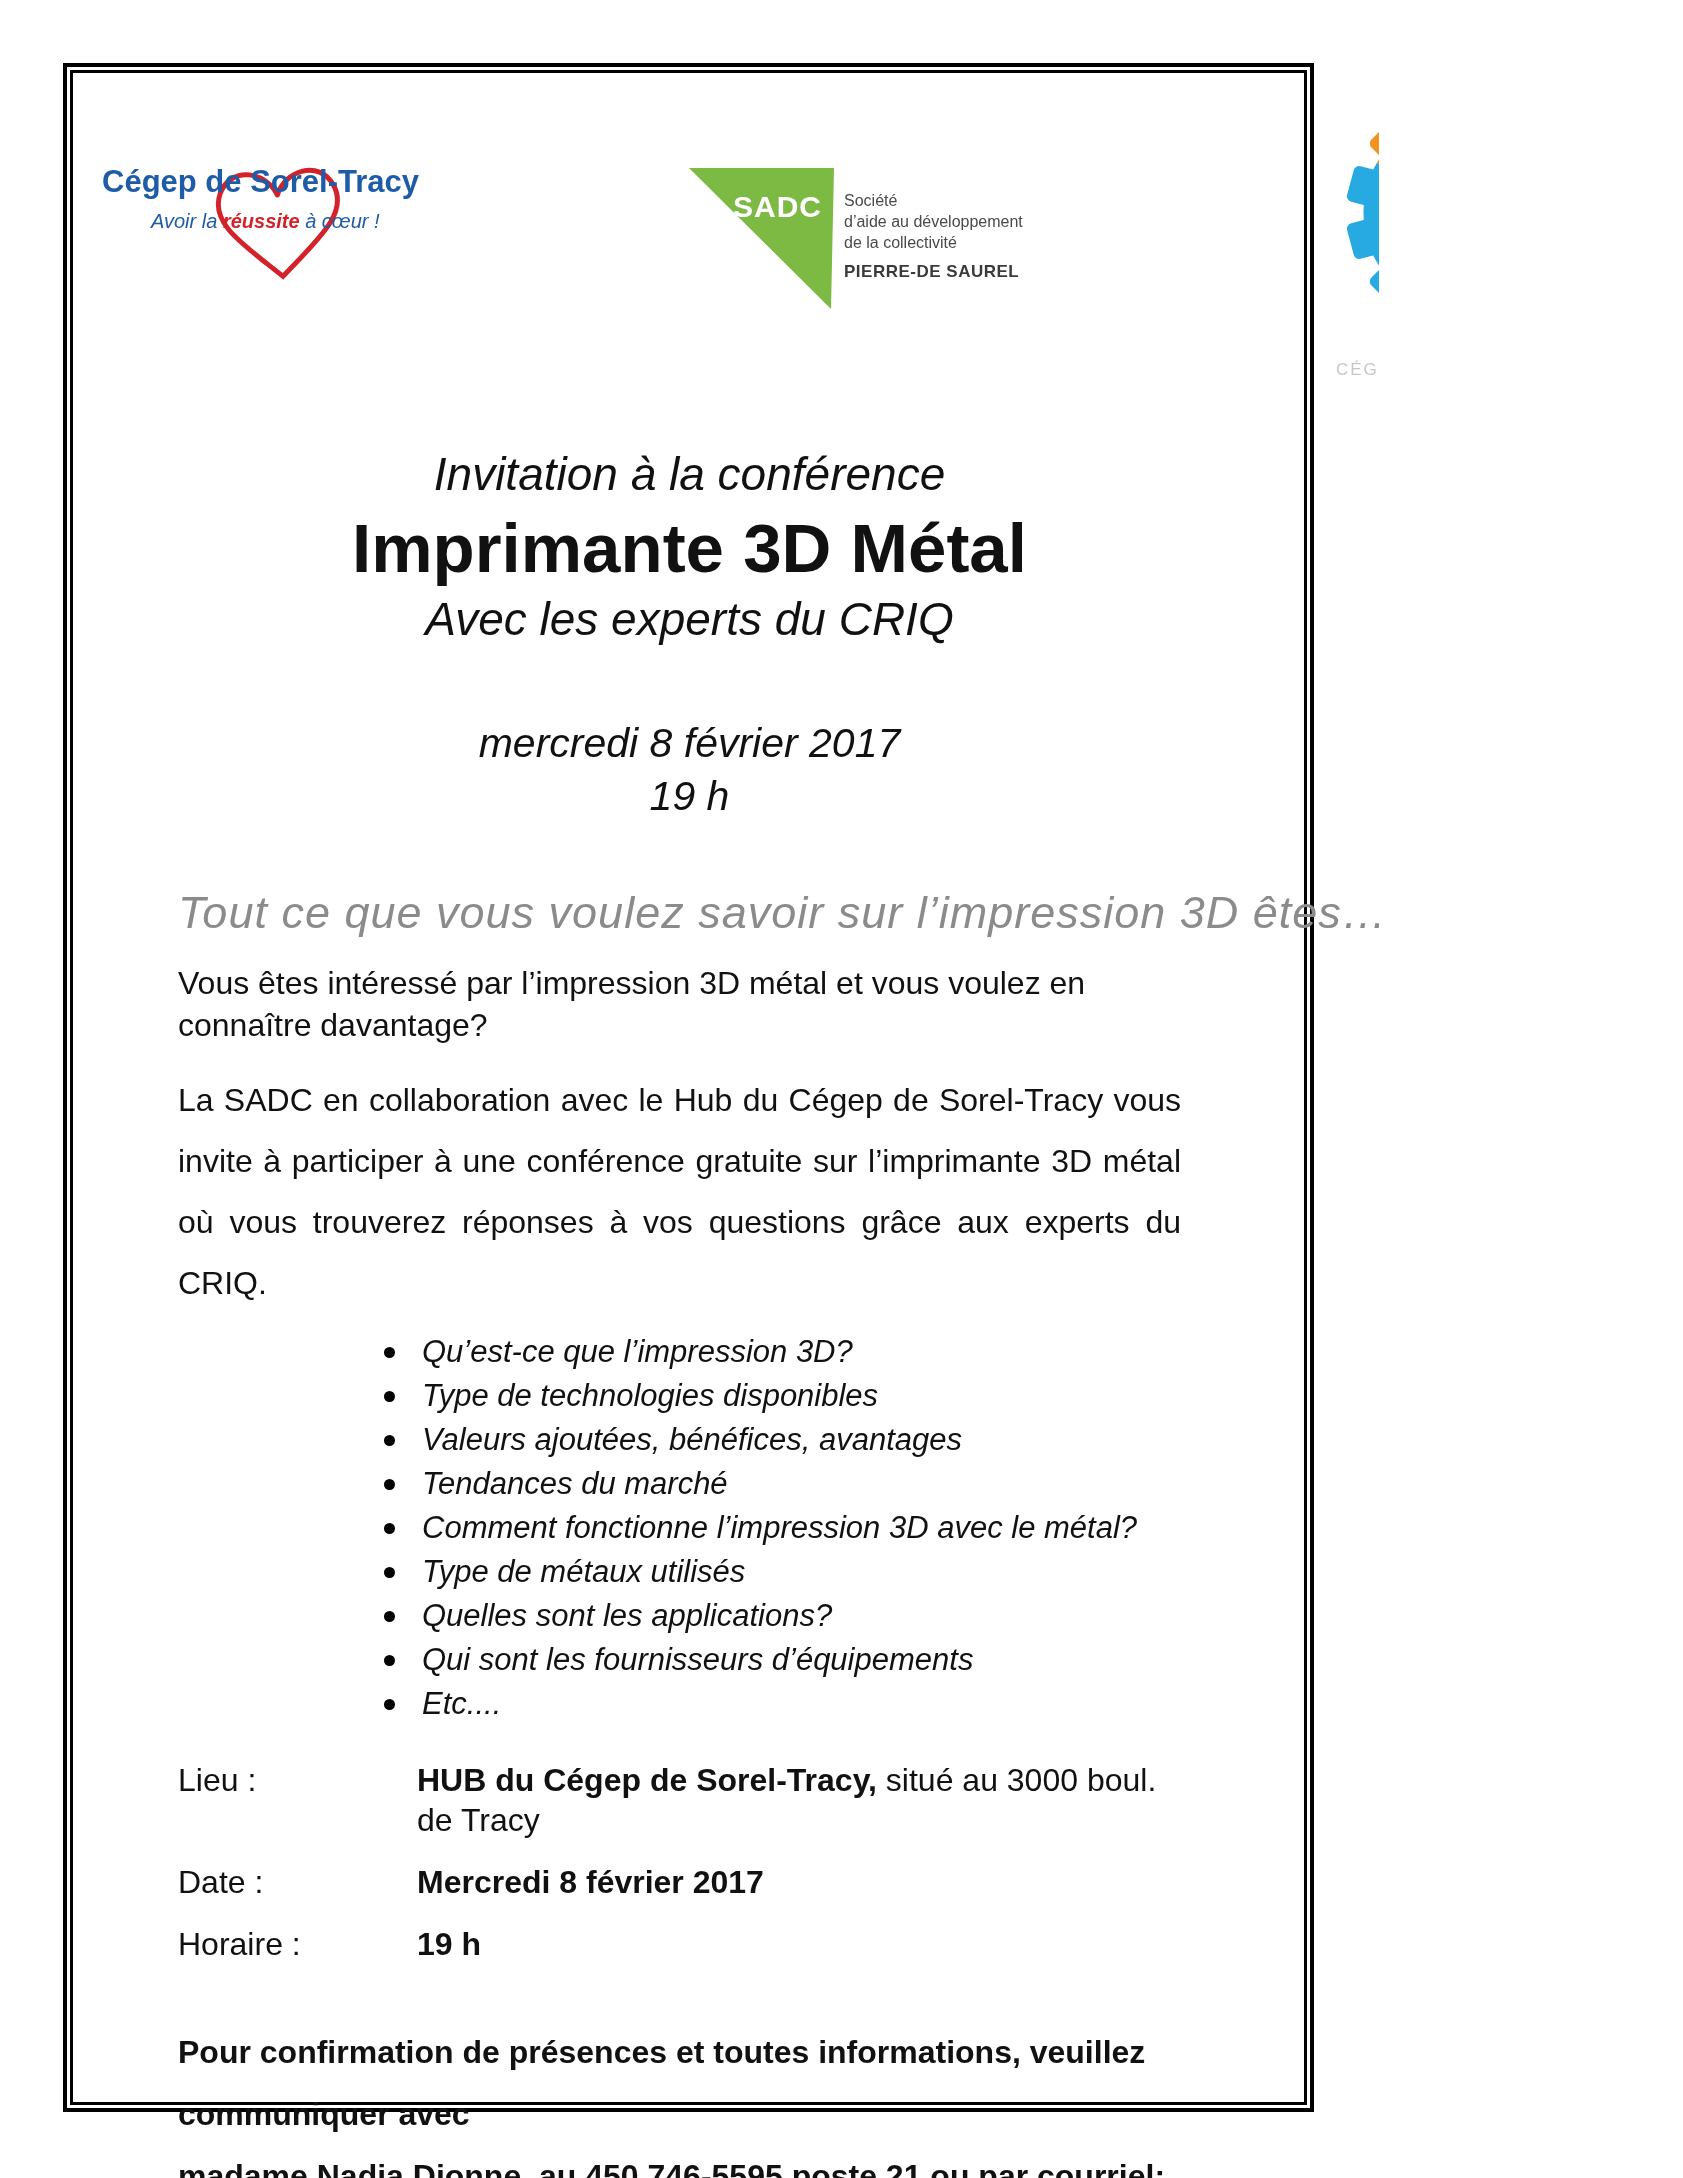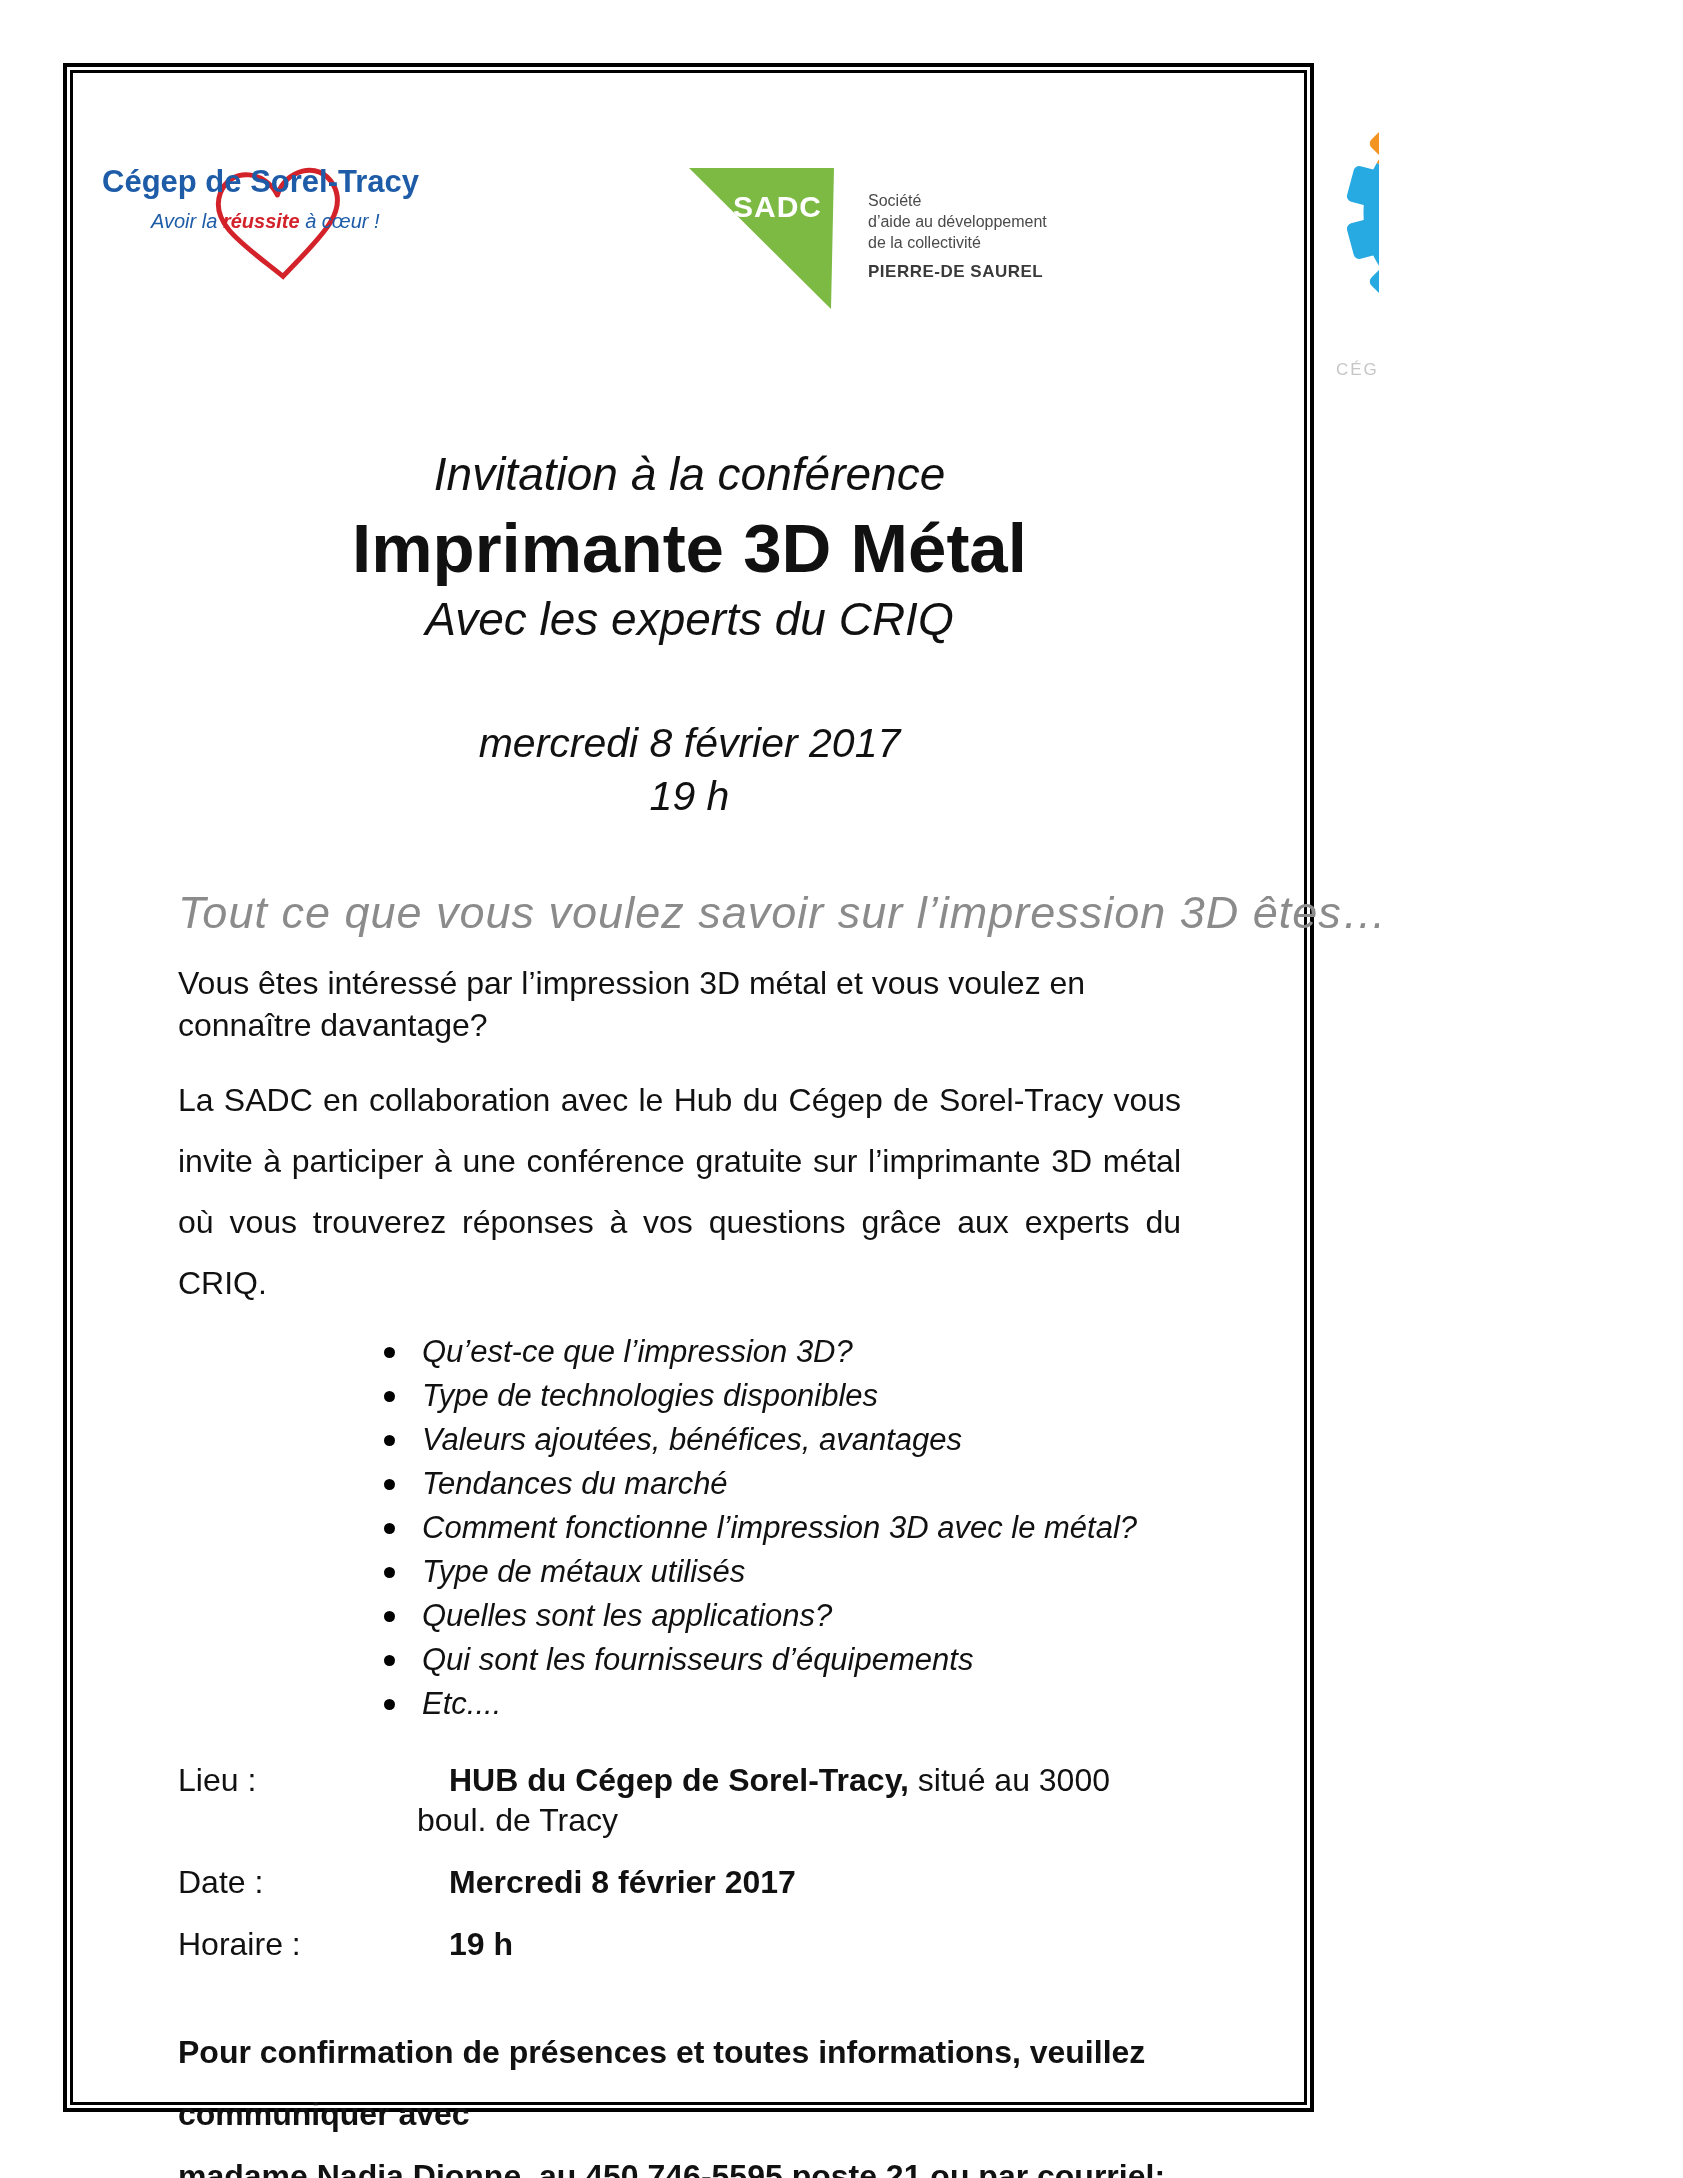--- a/index.html
+++ b/index.html
@@ -16,21 +16,21 @@
   .frame-inner{position:absolute;top:70px;left:70px;right:72px;bottom:73px;border:3px solid #000;pointer-events:none;}
 
   
   .logo-cegep{position:absolute;left:94px;top:158px;width:297px;height:149px;}
   .cegep-heart{position:absolute;left:111px;top:2px;z-index:0;}
   .cegep-row{position:relative;z-index:1;display:flex;align-items:center;gap:8px;}
   .cegep-name{color:#1E5CA8;font-weight:bold;font-size:31px;letter-spacing:0;white-space:nowrap;}
   .cegep-tagline{position:relative;z-index:1;margin:4px 0 0 57px;font-size:20px;font-style:italic;color:#1E5CA8;white-space:nowrap;}
   .cegep-tagline b{color:#D3222A;}
 
-  .logo-sadc{position:absolute;left:689px;top:168px;display:flex;gap:24px;}
+  .logo-sadc{position:absolute;left:689px;top:168px;display:flex;}
   .sadc-tri{position:relative;width:145px;height:141px;flex:0 0 auto;}
   .sadc-acronym{position:absolute;right:12px;top:22px;color:#fff;font-weight:bold;font-size:30px;letter-spacing:1px;}
   .sadc-text{margin-left:10px;padding-top:22px;color:#4a4a4a;font-size:16px;line-height:21px;}
   .sadc-org{margin-top:8px;font-weight:bold;font-size:17px;color:#3a3a3a;letter-spacing:0.5px;}
 
   .logo-hub{position:absolute;left:1309px;top:71px;width:307px;text-align:center;}
   .hub-caption{margin-top:2px;color:#c6c6c6;font-size:17px;letter-spacing:2px;white-space:nowrap;}
 
   
   .title-block{position:absolute;left:0;right:0;top:447px;text-align:center;}
@@ -48,21 +48,21 @@
   
   .flow{position:absolute;left:178px;right:198px;top:962px;font-size:32px;}
   .p1{margin:0 0 24px 0;line-height:42px;}
   .p2{margin:0;line-height:61px;text-align:justify;}
   ul.topics{list-style:none;margin:16px 0 0 0;padding:0 0 0 206px;}
   ul.topics li{position:relative;padding-left:38px;font-style:italic;font-size:31px;line-height:44px;}
   ul.topics li .dot{position:absolute;left:0;top:17px;width:11px;height:11px;border-radius:50%;background:#000;}
   .details{margin-top:34px;}
   .detail-row{display:flex;margin-bottom:22px;line-height:40px;gap:21px;}
   .detail-label{flex:0 0 218px;}
-  .detail-value b{font-weight:bold;margin-left:32px;}
+  .detail-value b{font-weight:bold;}
   .footer-note{margin-top:57px;line-height:62px;}
   .footer-note p{margin:0;font-weight:bold;}
   a.email-link{color:#0000EE;text-decoration:underline;}
 </style>
 </head>
 <body>
 
 <div class="page">
 
   <div class="frame-outer"></div>

